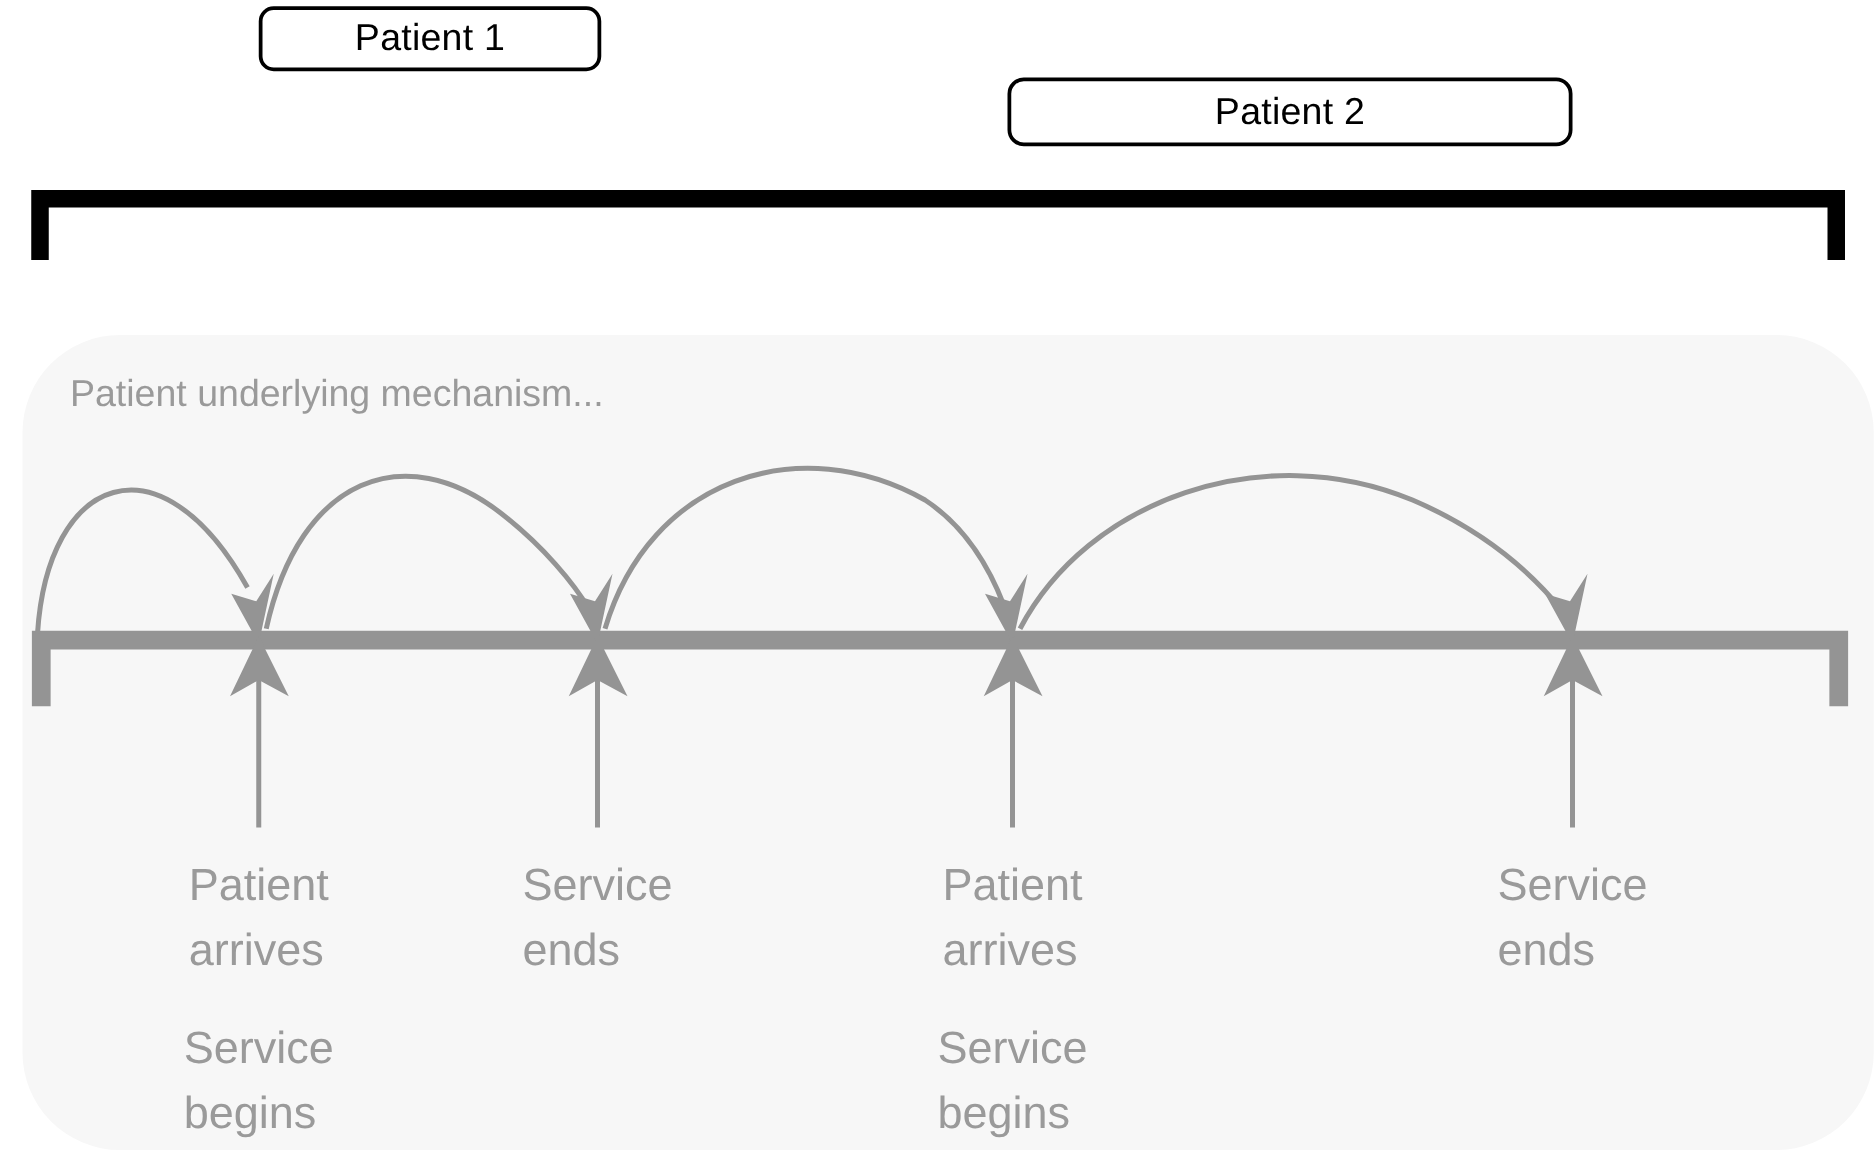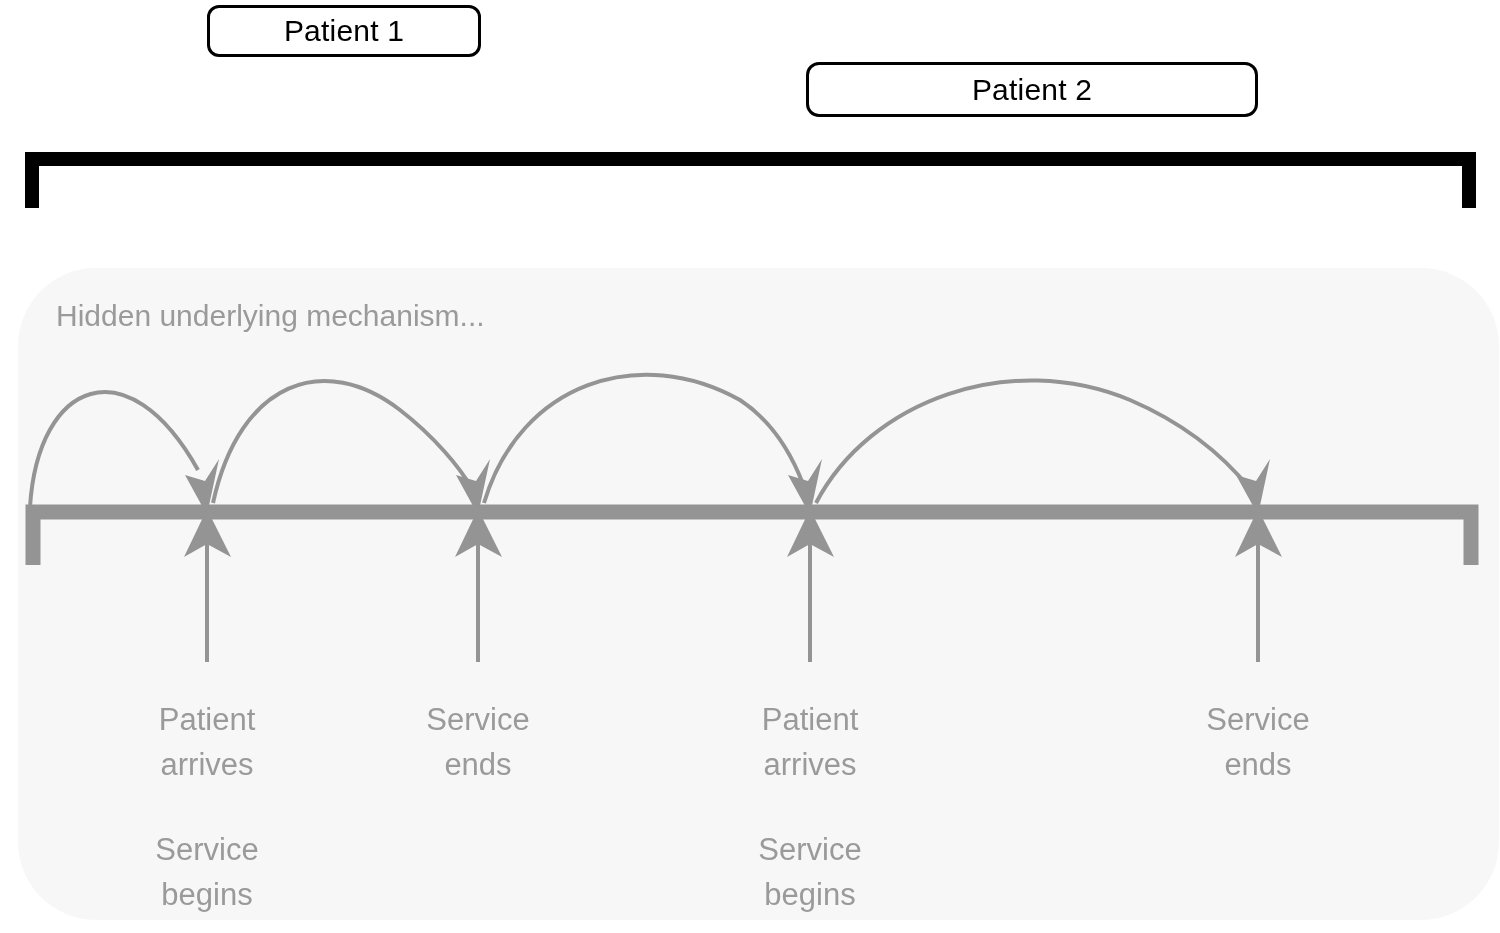--- a/index.html
+++ b/index.html
@@ -59,27 +59,26 @@
     position: absolute;
     left: 56px;
     top: 298px;
     font-size: 30px;
     color: #9a9a9a;
     line-height: 1.2;
     white-space: nowrap;
   }
   .event-label {
     position: absolute;
-    font-size: 31px;
+    font-size: 36px;
     line-height: 1.45;
     color: #9a9a9a;
-    text-align: center;
+    text-align: left;
     white-space: pre-line;
     transform: translateX(-50%);
-    margin-top: 16px;
   }
   .label-upper { top: 682px; }
   .label-lower { top: 812px; }
   svg#diagram-svg {
     position: absolute;
     left: 0;
     top: 0;
     width: 1500px;
     height: 933px;
     overflow: visible;
@@ -91,21 +90,21 @@
 <div id="stage">
 
   <div class="patient-box" id="patient-1-box">
     <span>Patient 1</span>
   </div>
   <div class="patient-box" id="patient-2-box">
     <span>Patient 2</span>
   </div>
 
   <div id="mechanism-panel"></div>
-  <div id="panel-caption">Hidden underlying mechanism...</div>
+  <div id="panel-caption">Patient underlying mechanism...</div>
 
   <div class="event-label label-upper" style="left:207px">Patient
 arrives</div>
   <div class="event-label label-lower" style="left:207px">Service
 begins</div>
 
   <div class="event-label label-upper" style="left:478px">Service
 ends</div>
 
   <div class="event-label label-upper" style="left:810px">Patient

